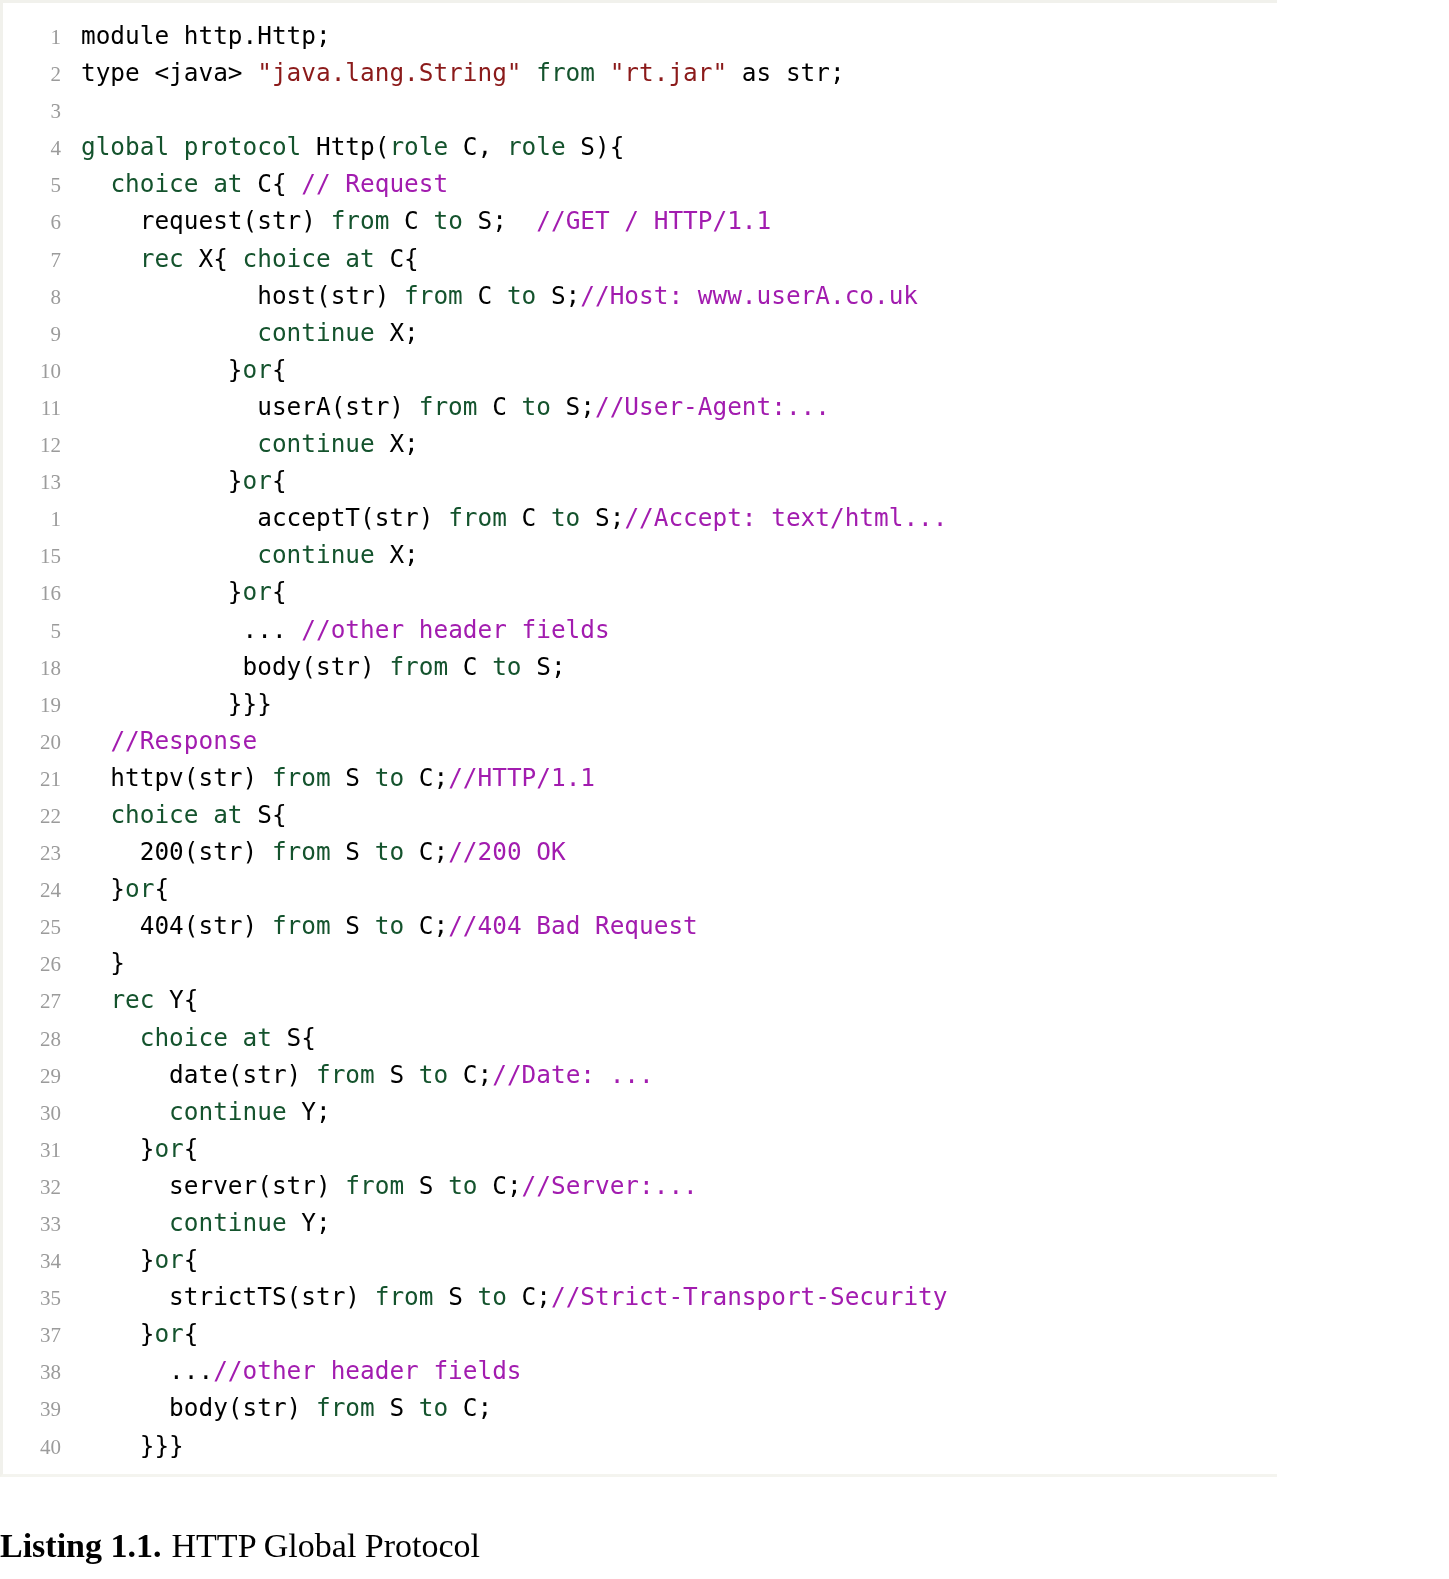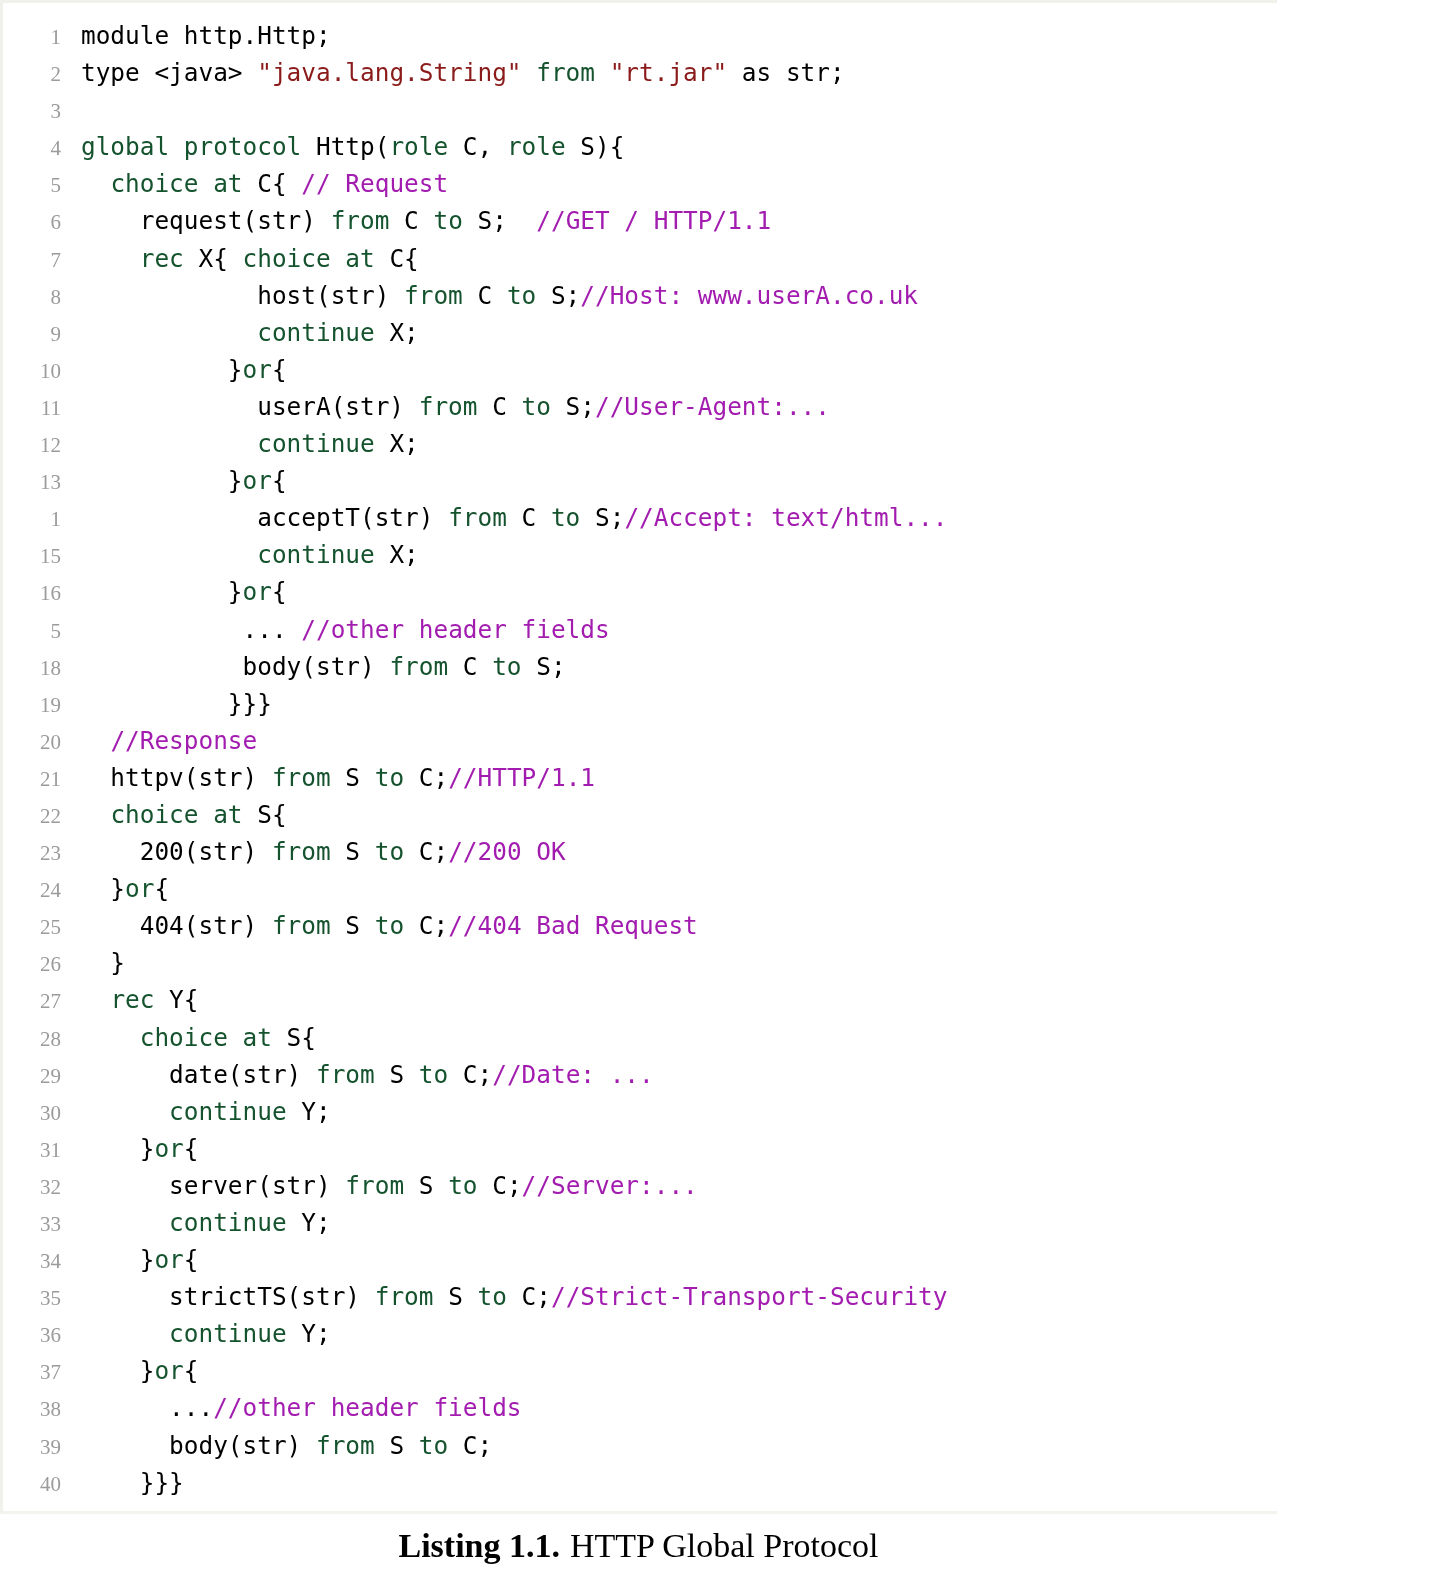--- a/index.html
+++ b/index.html
@@ -67,21 +67,20 @@
   .tk-plain   { color: #000000; }
   .tk-kw      { color: #14532d; }
   .tk-cmt     { color: #a21caf; }
   .tk-str     { color: #8b1a1a; }
 
   #listing-caption {
     position: absolute;
     left: 0;
     right: 0;
     bottom: 14px;
-    text-align: center;
     font-family: "Liberation Serif", "DejaVu Serif", serif;
     font-size: 34px;
     color: #000000;
     white-space: nowrap;
   }
   #listing-caption .caption-label {
     font-weight: bold;
   }
   #listing-caption .caption-title {
     font-weight: normal;
@@ -123,21 +122,20 @@
         <div class="code-line"><span class="ln">26</span><span class="code-text"><span class="tk-plain">  }</span></span></div>
         <div class="code-line"><span class="ln">27</span><span class="code-text"><span class="tk-plain">  </span><span class="tk-kw">rec</span><span class="tk-plain"> Y{</span></span></div>
         <div class="code-line"><span class="ln">28</span><span class="code-text"><span class="tk-plain">    </span><span class="tk-kw">choice at</span><span class="tk-plain"> S{</span></span></div>
         <div class="code-line"><span class="ln">29</span><span class="code-text"><span class="tk-plain">      date(str) </span><span class="tk-kw">from</span><span class="tk-plain"> S </span><span class="tk-kw">to</span><span class="tk-plain"> C;</span><span class="tk-cmt">//Date: ...</span></span></div>
         <div class="code-line"><span class="ln">30</span><span class="code-text"><span class="tk-plain">      </span><span class="tk-kw">continue</span><span class="tk-plain"> Y;</span></span></div>
         <div class="code-line"><span class="ln">31</span><span class="code-text"><span class="tk-plain">    }</span><span class="tk-kw">or</span><span class="tk-plain">{</span></span></div>
         <div class="code-line"><span class="ln">32</span><span class="code-text"><span class="tk-plain">      server(str) </span><span class="tk-kw">from</span><span class="tk-plain"> S </span><span class="tk-kw">to</span><span class="tk-plain"> C;</span><span class="tk-cmt">//Server:...</span></span></div>
         <div class="code-line"><span class="ln">33</span><span class="code-text"><span class="tk-plain">      </span><span class="tk-kw">continue</span><span class="tk-plain"> Y;</span></span></div>
         <div class="code-line"><span class="ln">34</span><span class="code-text"><span class="tk-plain">    }</span><span class="tk-kw">or</span><span class="tk-plain">{</span></span></div>
         <div class="code-line"><span class="ln">35</span><span class="code-text"><span class="tk-plain">      strictTS(str) </span><span class="tk-kw">from</span><span class="tk-plain"> S </span><span class="tk-kw">to</span><span class="tk-plain"> C;</span><span class="tk-cmt">//Strict-Transport-Security</span></span></div>
-        <div class="code-line"><span class="ln">36</span><span class="code-text"><span class="tk-plain">      </span><span class="tk-kw">continue</span><span class="tk-plain"> Y;</span></span></div>
         <div class="code-line"><span class="ln">37</span><span class="code-text"><span class="tk-plain">    }</span><span class="tk-kw">or</span><span class="tk-plain">{</span></span></div>
         <div class="code-line"><span class="ln">38</span><span class="code-text"><span class="tk-plain">      ...</span><span class="tk-cmt">//other header fields</span></span></div>
         <div class="code-line"><span class="ln">39</span><span class="code-text"><span class="tk-plain">      body(str) </span><span class="tk-kw">from</span><span class="tk-plain"> S </span><span class="tk-kw">to</span><span class="tk-plain"> C;</span></span></div>
         <div class="code-line"><span class="ln">40</span><span class="code-text"><span class="tk-plain">    }}}</span></span></div>
       </div>
   </div>
 
   <div id="listing-caption">
     <span class="caption-label">Listing 1.1.</span><span class="caption-title">HTTP Global Protocol</span>
   </div>

